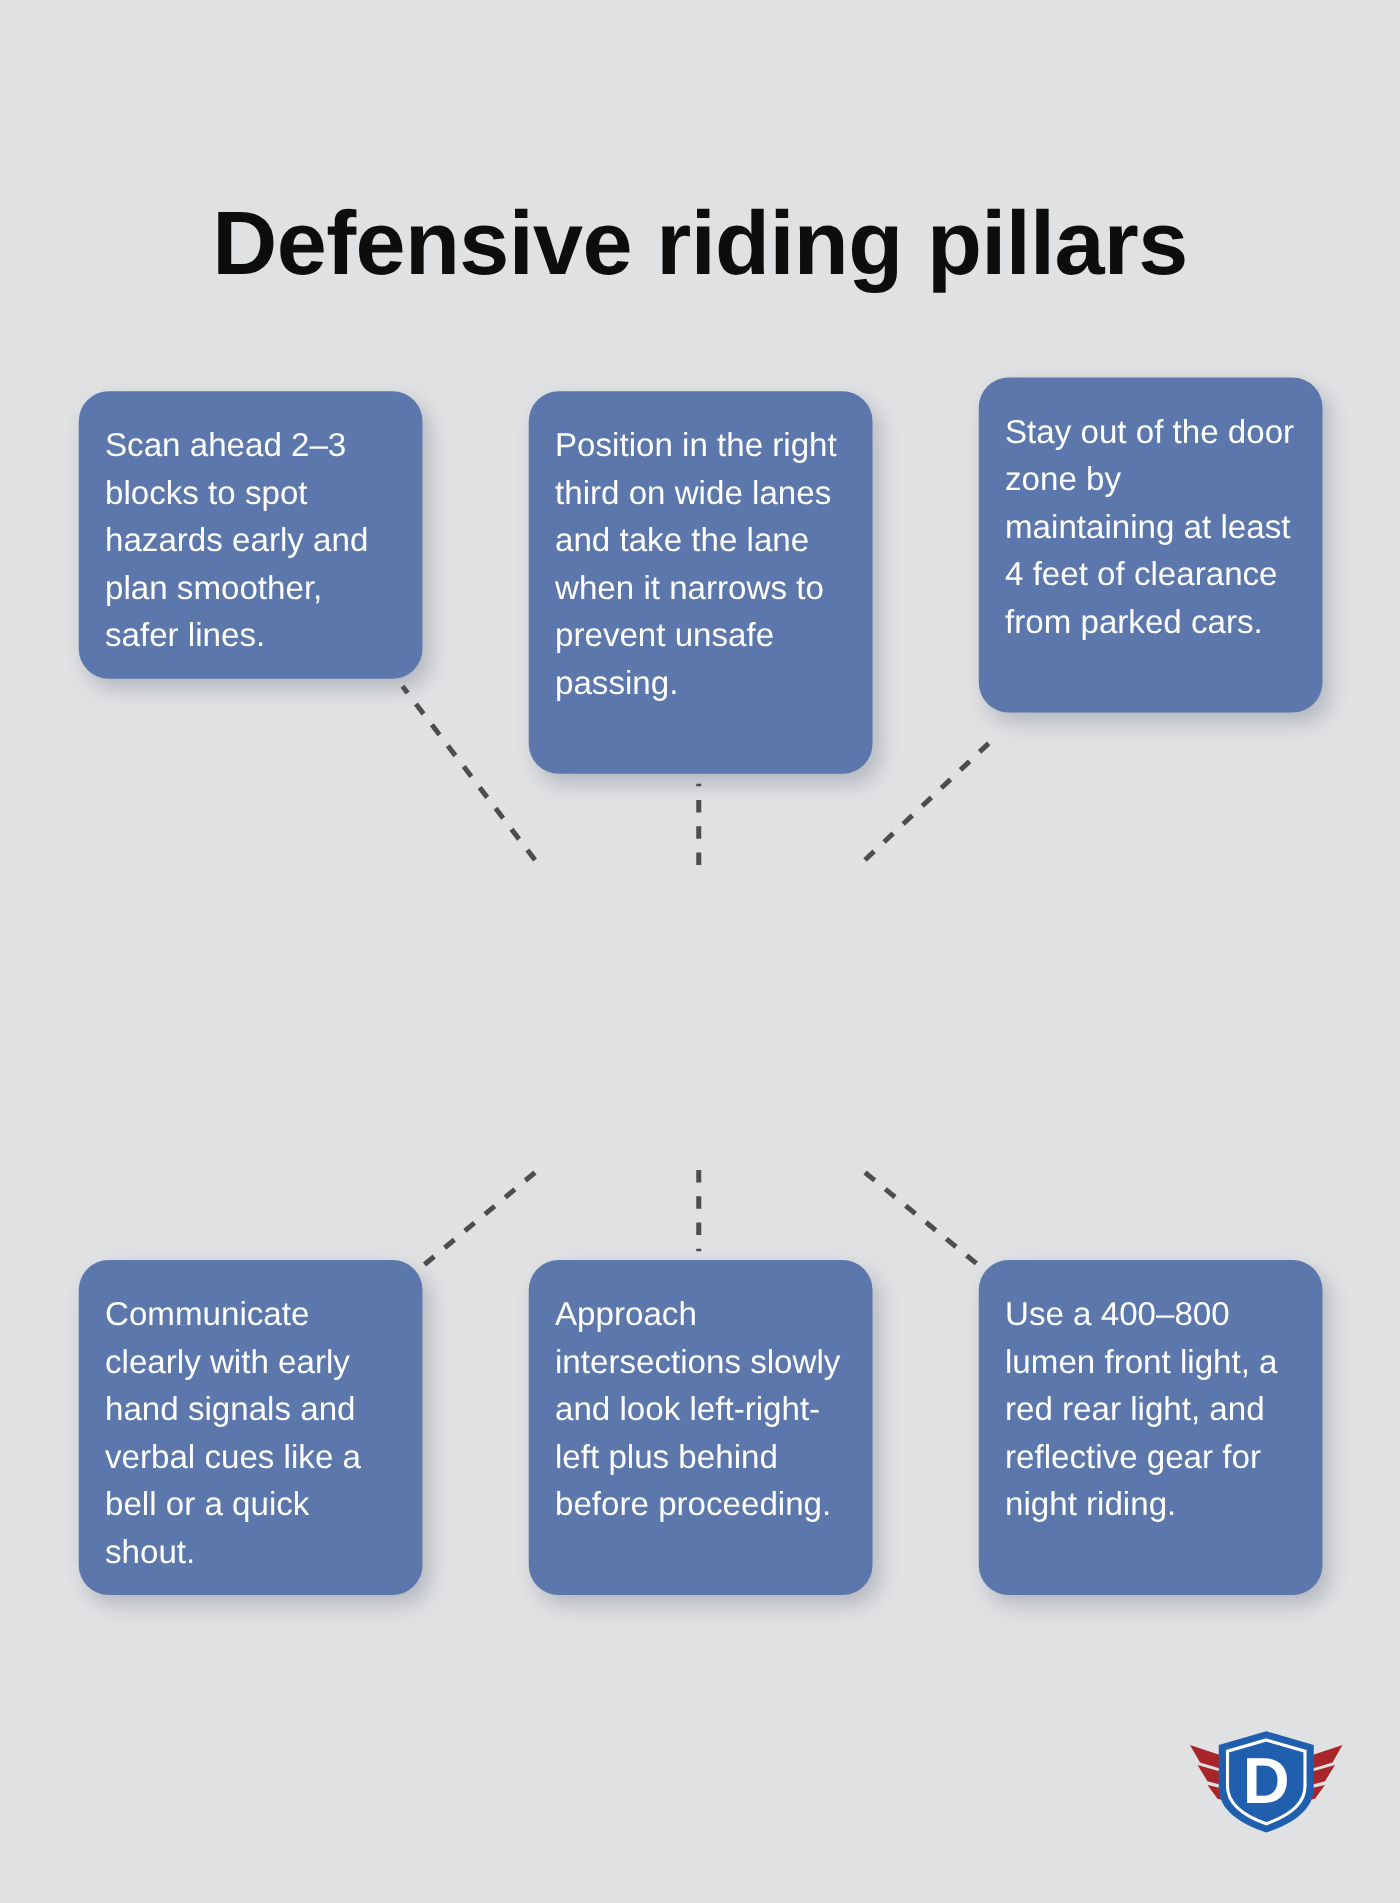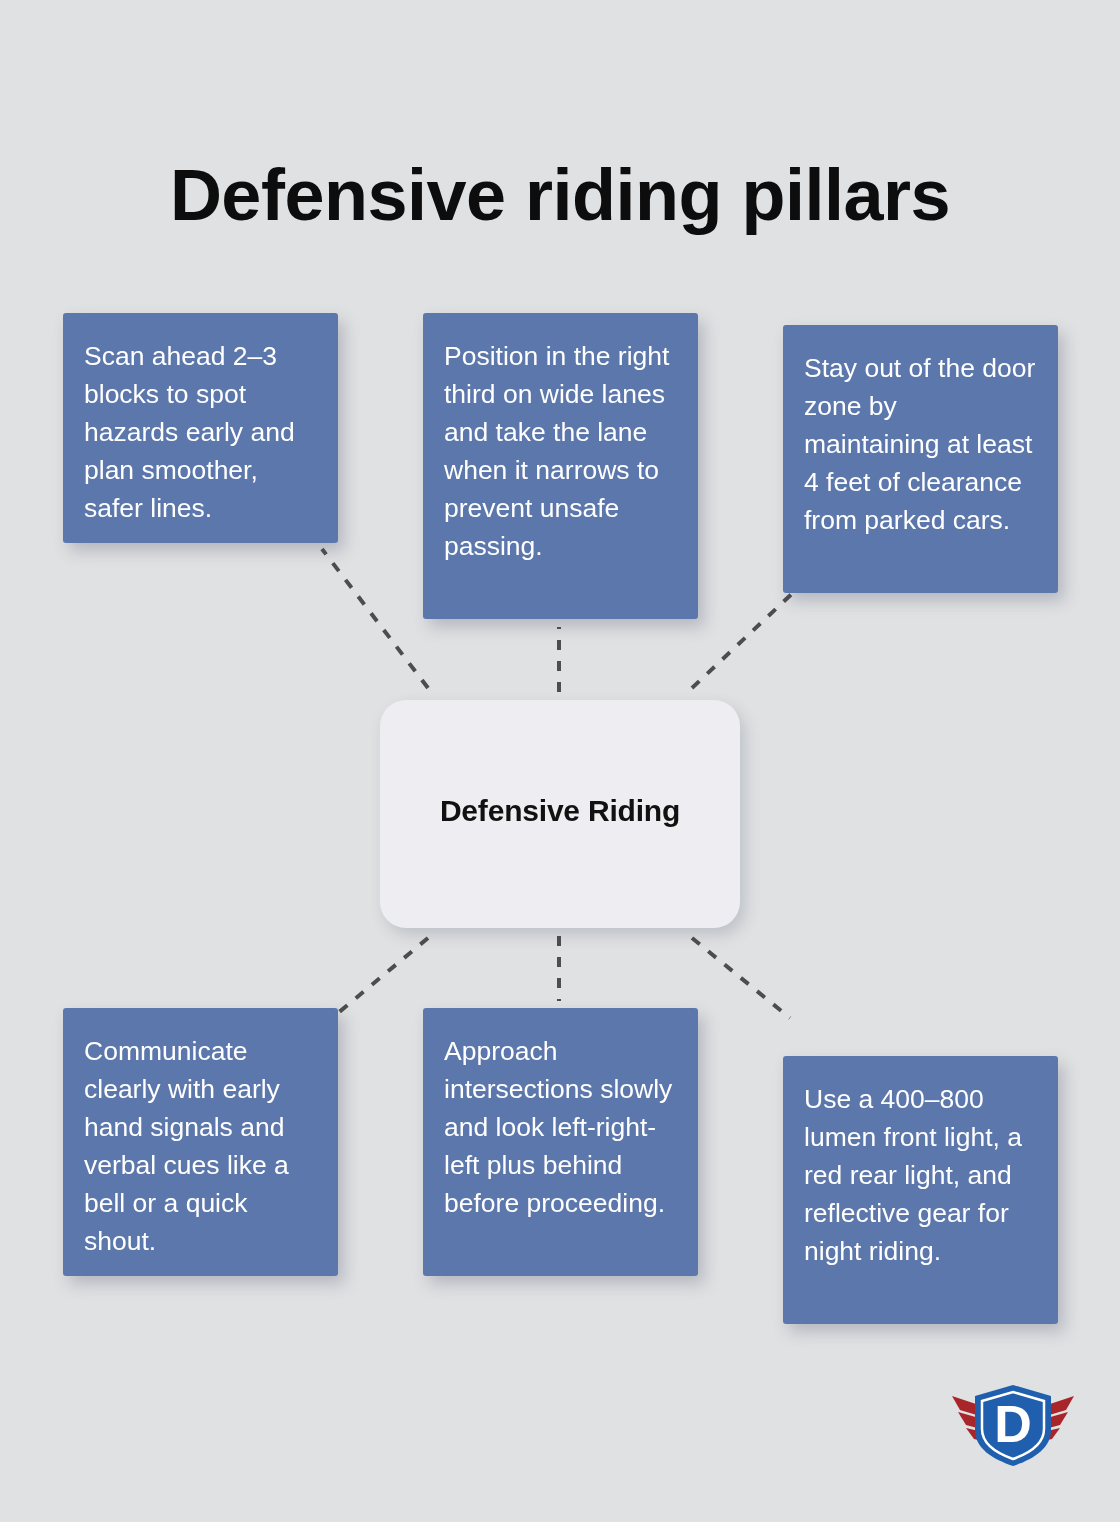--- a/index.html
+++ b/index.html
@@ -49,35 +49,35 @@
     stroke-width: 4;
     stroke-dasharray: 10 11;
     stroke-linecap: butt;
   }
 
   
   .pillar {
     position: absolute;
     box-sizing: border-box;
     background: #5c77ab;
-    border-radius: 3px;
+    border-radius: 24px;
     color: #ffffff;
     font-size: 26.5px;
     line-height: 38px;
     padding: 24px 22px 22px 21px;
     box-shadow: 6px 8px 16px rgba(70, 80, 100, 0.28);
     white-space: pre-line;
   }
 
   #pillar-1 { left: 63px;  top: 313px;  width: 275px; height: 230px; }
   #pillar-2 { left: 423px; top: 313px;  width: 275px; height: 306px; }
-  #pillar-3 { left: 783px; top: 325px;  width: 275px; height: 268px; }
+  #pillar-3 { left: 783px; top: 302px;  width: 275px; height: 268px; }
   #pillar-4 { left: 63px;  top: 1008px; width: 275px; height: 268px; }
   #pillar-5 { left: 423px; top: 1008px; width: 275px; height: 268px; }
-  #pillar-6 { left: 783px; top: 1008px; width: 275px; height: 268px; margin-top: 48px; }
+  #pillar-6 { left: 783px; top: 1008px; width: 275px; height: 268px; }
 
   
   #center-node {
     position: absolute;
     left: 380px;
     top: 700px;
     width: 360px;
     height: 228px;
     background: #eeeef2;
     border-radius: 26px;
@@ -125,23 +125,20 @@
   <div class="pillar" id="pillar-2">Position in the right third on wide lanes and take the lane when it narrows to prevent unsafe passing.</div>
 
   <div class="pillar" id="pillar-3">Stay out of the door zone by maintaining at least 4 feet of clearance from parked cars.</div>
 
   <div class="pillar" id="pillar-5">Approach intersections slowly and look left-right-left plus behind before proceeding.</div>
 
   <div class="pillar" id="pillar-4">Communicate clearly with early hand signals and verbal cues like a bell or a quick shout.</div>
 
   <div class="pillar" id="pillar-6">Use a 400–800 lumen front light, a red rear light, and reflective gear for night riding.</div>
 
-  <div id="center-node">
-    <span class="center-label">Defensive Riding</span>
-  </div>
 
   <svg id="brand-logo" viewBox="0 0 150 100">
     <g>
       <path d="M14 28 L62 44 L62 54 L22 42 Z" fill="#a8262a"></path>
       <path d="M20 44 L62 56 L62 66 L28 57 Z" fill="#a8262a"></path>
       <path d="M28 60 L62 68 L62 77 L36 71 Z" fill="#a8262a"></path>
     </g>
     <g>
       <path d="M136 28 L88 44 L88 54 L128 42 Z" fill="#a8262a"></path>
       <path d="M130 44 L88 56 L88 66 L122 57 Z" fill="#a8262a"></path>

